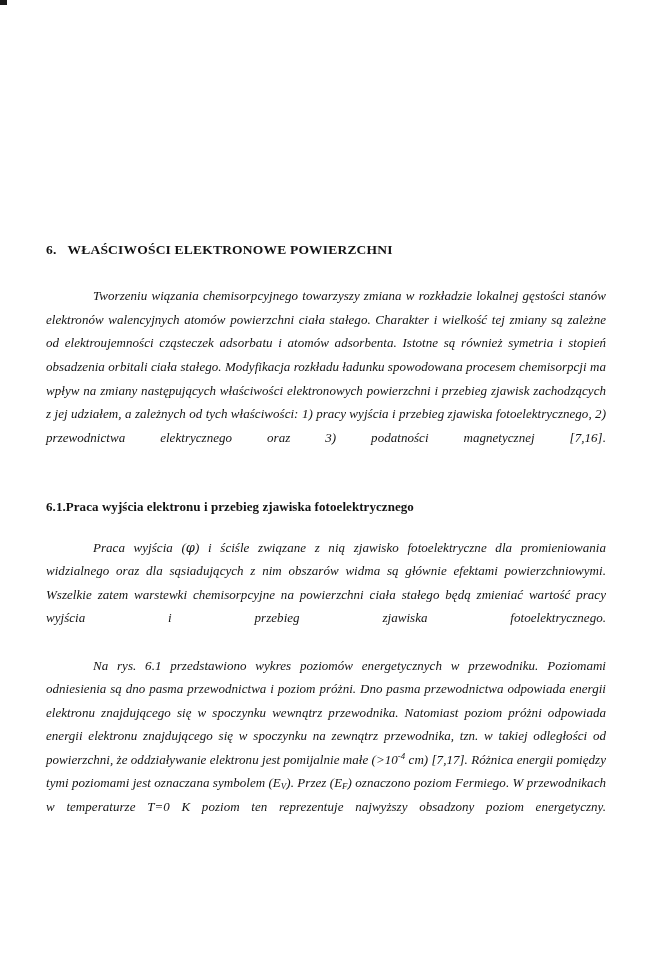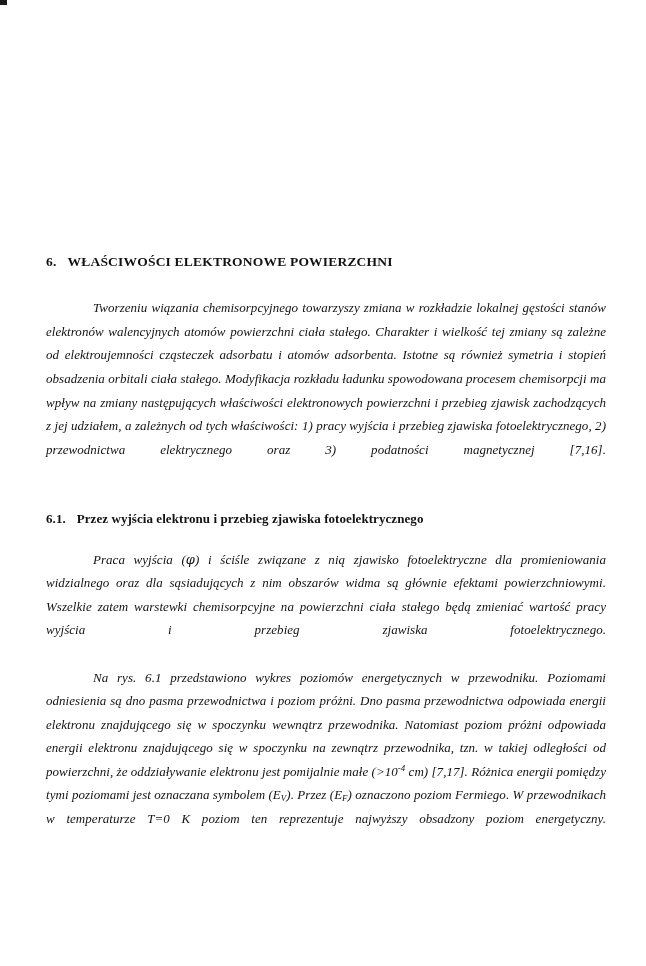--- a/index.html
+++ b/index.html
@@ -24,21 +24,21 @@
     left: 0px;
     top: 0px;
     width: 7px;
     height: 5px;
     background: #1a1a1a;
   }
 
   .page {
     position: absolute;
     left: 46px;
-    top: 16px;
+    top: 4px;
     width: 560px;
     height: 726px;
   }
 
   
   .spacer-top { height: 238px; }
 
   h1.section-heading {
     font-size: 13.5px;
     font-weight: bold;
@@ -52,21 +52,21 @@
 
   h2.subsection-heading {
     font-size: 13px;
     font-weight: bold;
     letter-spacing: 0.005em;
     margin: 0;
     padding: 0;
     line-height: 1.2;
     white-space: nowrap;
   }
-  h2.subsection-heading .num { margin-right: 11px; }
+  h2.subsection-heading .num { }
 
   p.body-text {
     font-size: 13px;
     line-height: 23.6px;
     margin: 0;
     padding: 0;
     text-align: justify;
     text-justify: inter-word;
     hyphens: none;
     -webkit-hyphens: none;
@@ -103,21 +103,21 @@
     <span class="num">6.</span><span>WŁAŚCIWOŚCI ELEKTRONOWE POWIERZCHNI</span>
   </h1>
 
   <div class="gap-after-intro"></div>
 
   <p class="body-text indent">Tworzeniu wiązania chemisorpcyjnego towarzyszy zmiana w rozkładzie lokalnej gęstości stanów elektronów walencyjnych atomów powierzchni ciała stałego. Charakter i wielkość tej zmiany są zależne od elektroujemności cząsteczek adsorbatu i atomów adsorbenta. Istotne są również symetria i stopień obsadzenia orbitali ciała stałego. Modyfikacja rozkładu ładunku spowodowana procesem chemisorpcji ma wpływ na zmiany następujących właściwości elektronowych powierzchni i przebieg zjawisk zachodzących z jej udziałem, a zależnych od tych właściwości: 1) pracy wyjścia i przebieg zjawiska fotoelektrycznego, 2) przewodnictwa elektrycznego oraz 3) podatności magnetycznej [7,16].</p>
 
   <div class="gap-after-intro"></div>
 
   <h2 class="subsection-heading">
-    <span class="num">6.1.</span><span>Przez wyjścia elektronu i przebieg zjawiska fotoelektrycznego</span>
+    <span class="num">6.1.</span><span>Praca wyjścia elektronu i przebieg zjawiska fotoelektrycznego</span>
   </h2>
 
   <div class="gap-after-subheading"></div>
 
   <p class="body-text indent"><span>Praca wyjścia (</span><span class="phi">φ</span><span>) i ściśle związane z nią zjawisko fotoelektryczne dla promieniowania widzialnego oraz dla sąsiadujących z nim obszarów widma są głównie efektami powierzchniowymi. Wszelkie zatem warstewki chemisorpcyjne na powierzchni ciała stałego będą zmieniać wartość pracy wyjścia i przebieg zjawiska fotoelektrycznego.</span></p>
 
 
   <p class="body-text indent"><span>Na rys. 6.1 przedstawiono wykres poziomów energetycznych w przewodniku. Poziomami odniesienia są dno pasma przewodnictwa i poziom próżni. Dno pasma przewodnictwa odpowiada energii elektronu znajdującego się w spoczynku wewnątrz przewodnika. Natomiast poziom próżni odpowiada energii elektronu znajdującego się w spoczynku na zewnątrz przewodnika, tzn. w takiej odległości od powierzchni, że oddziaływanie elektronu jest pomijalnie małe (&gt;10</span><sup>-4</sup><span> cm) [7,17]. Różnica energii pomiędzy tymi poziomami jest oznaczana symbolem (E</span><sub>V</sub><span>). Przez (E</span><sub>F</sub><span>) oznaczono poziom Fermiego. W przewodnikach w temperaturze T=0 K poziom ten reprezentuje najwyższy obsadzony poziom energetyczny.</span></p>
 
 </div>

